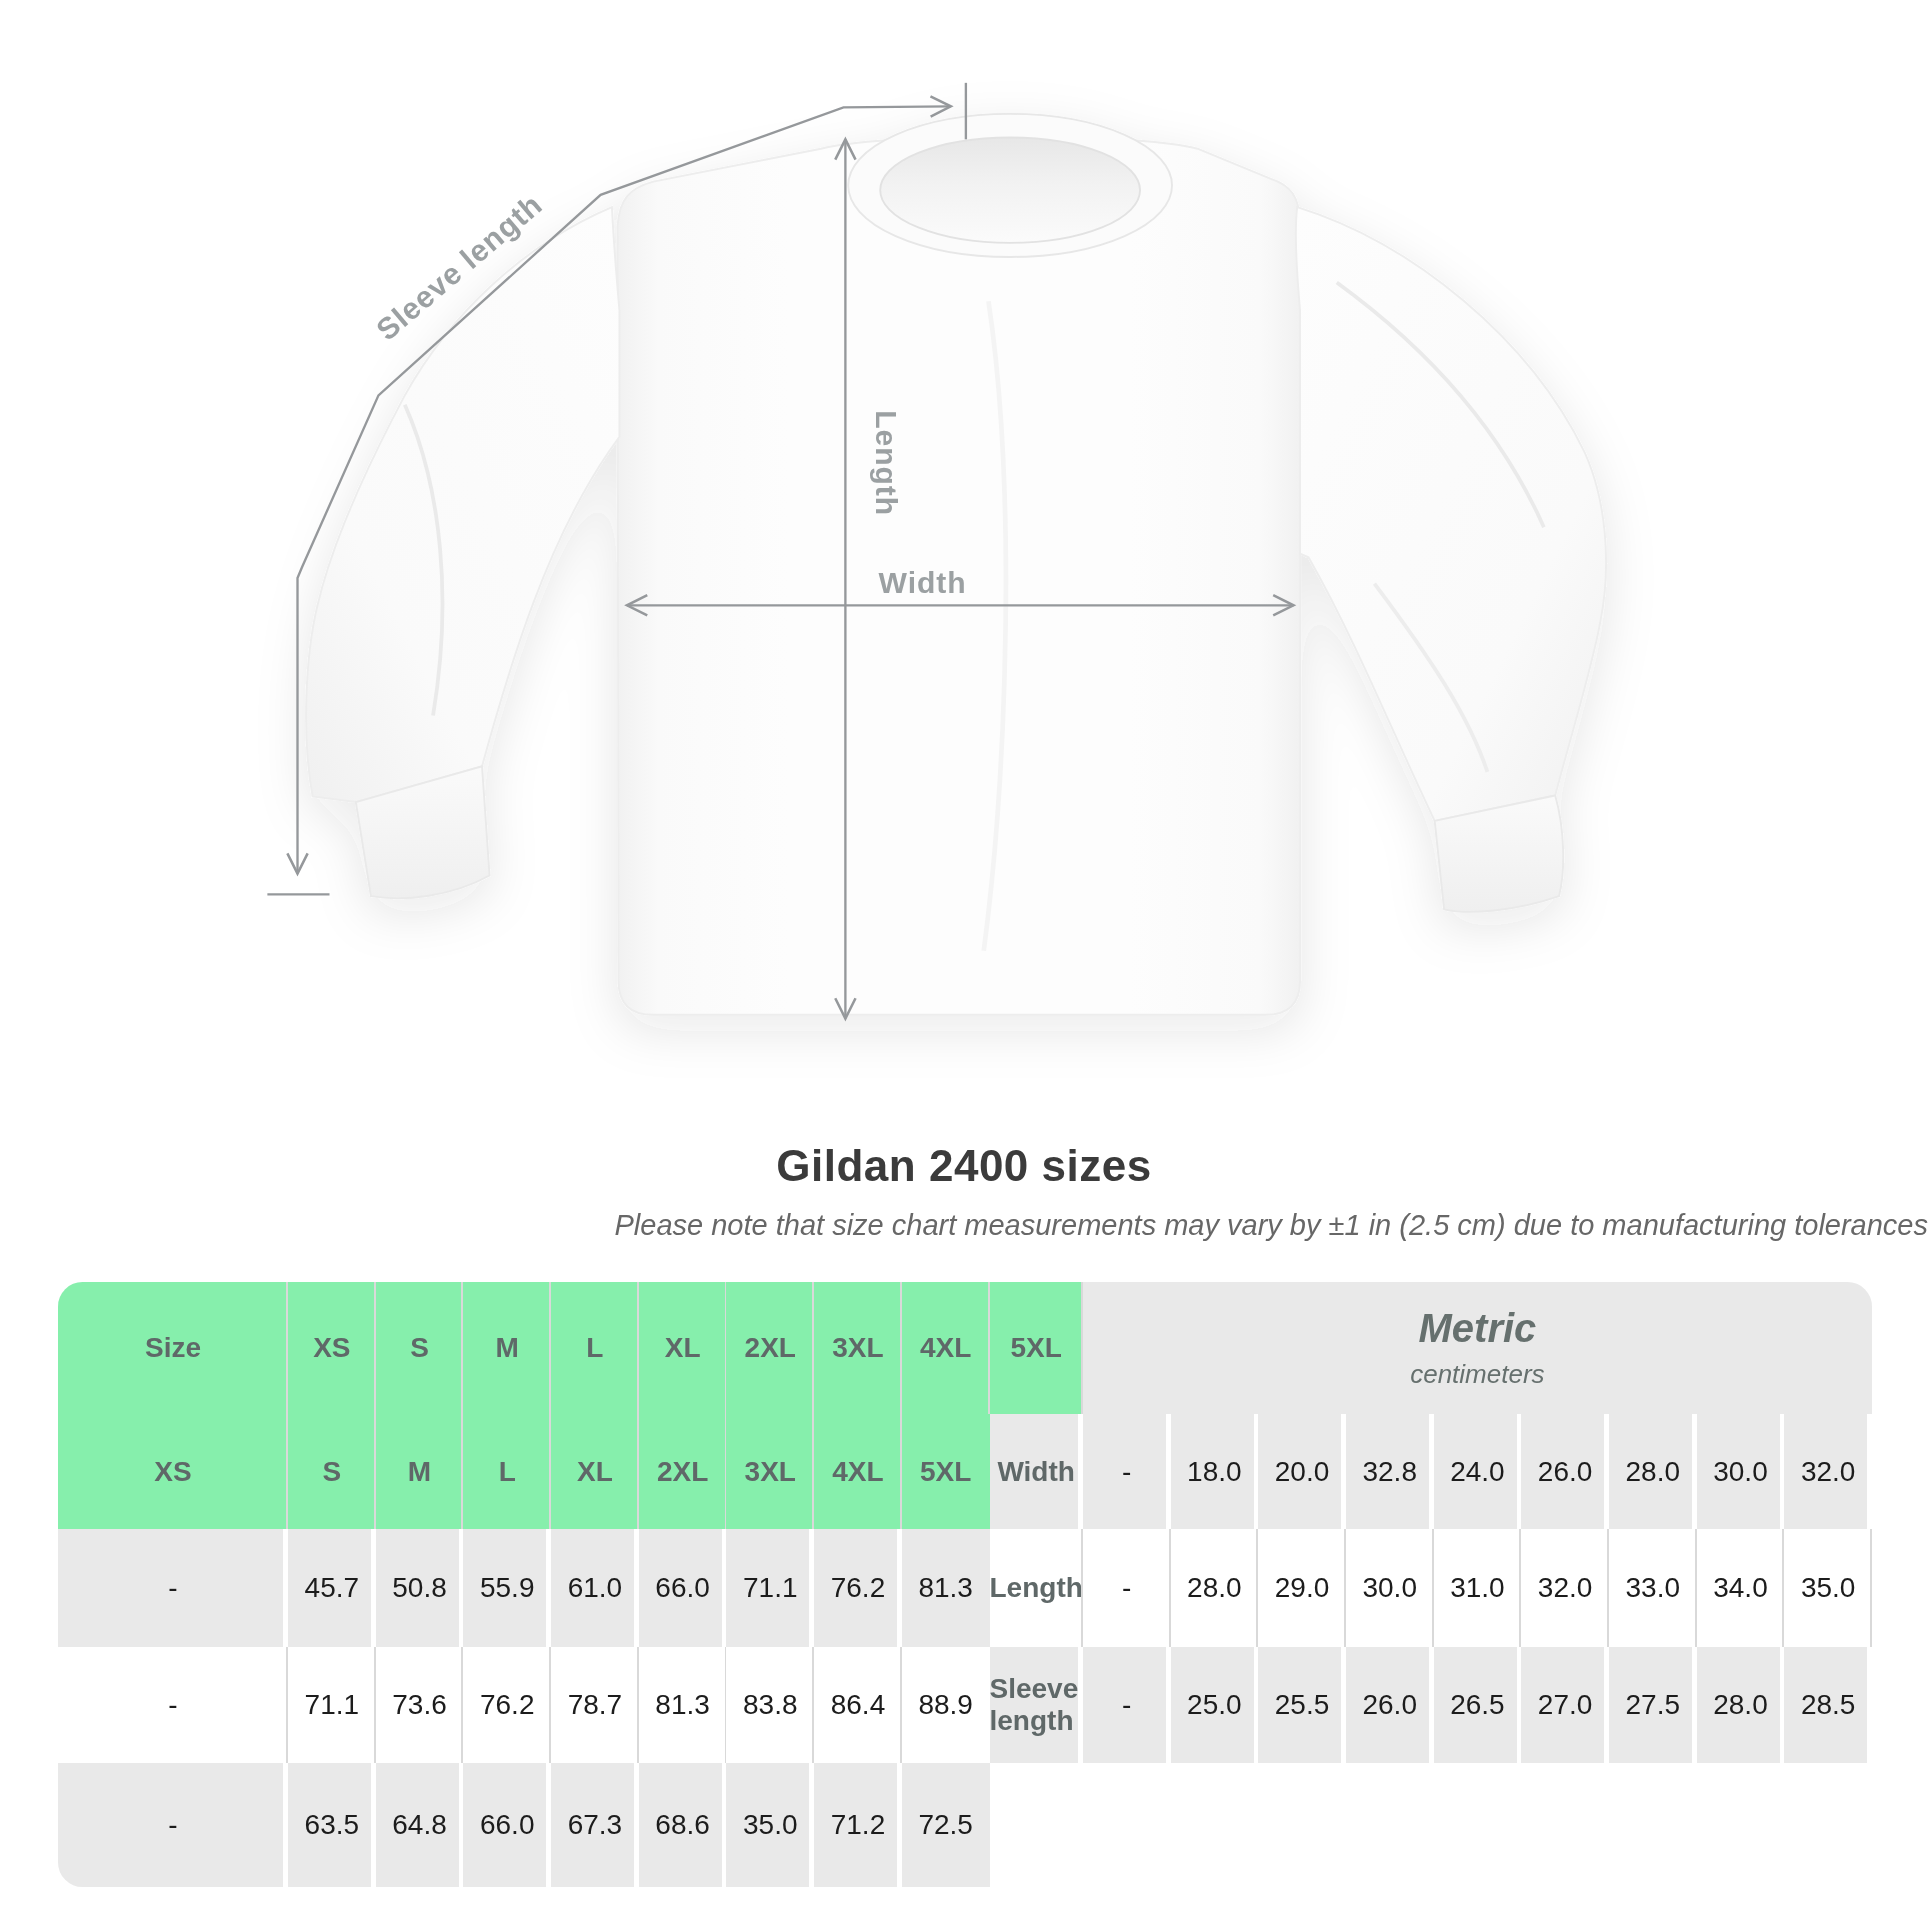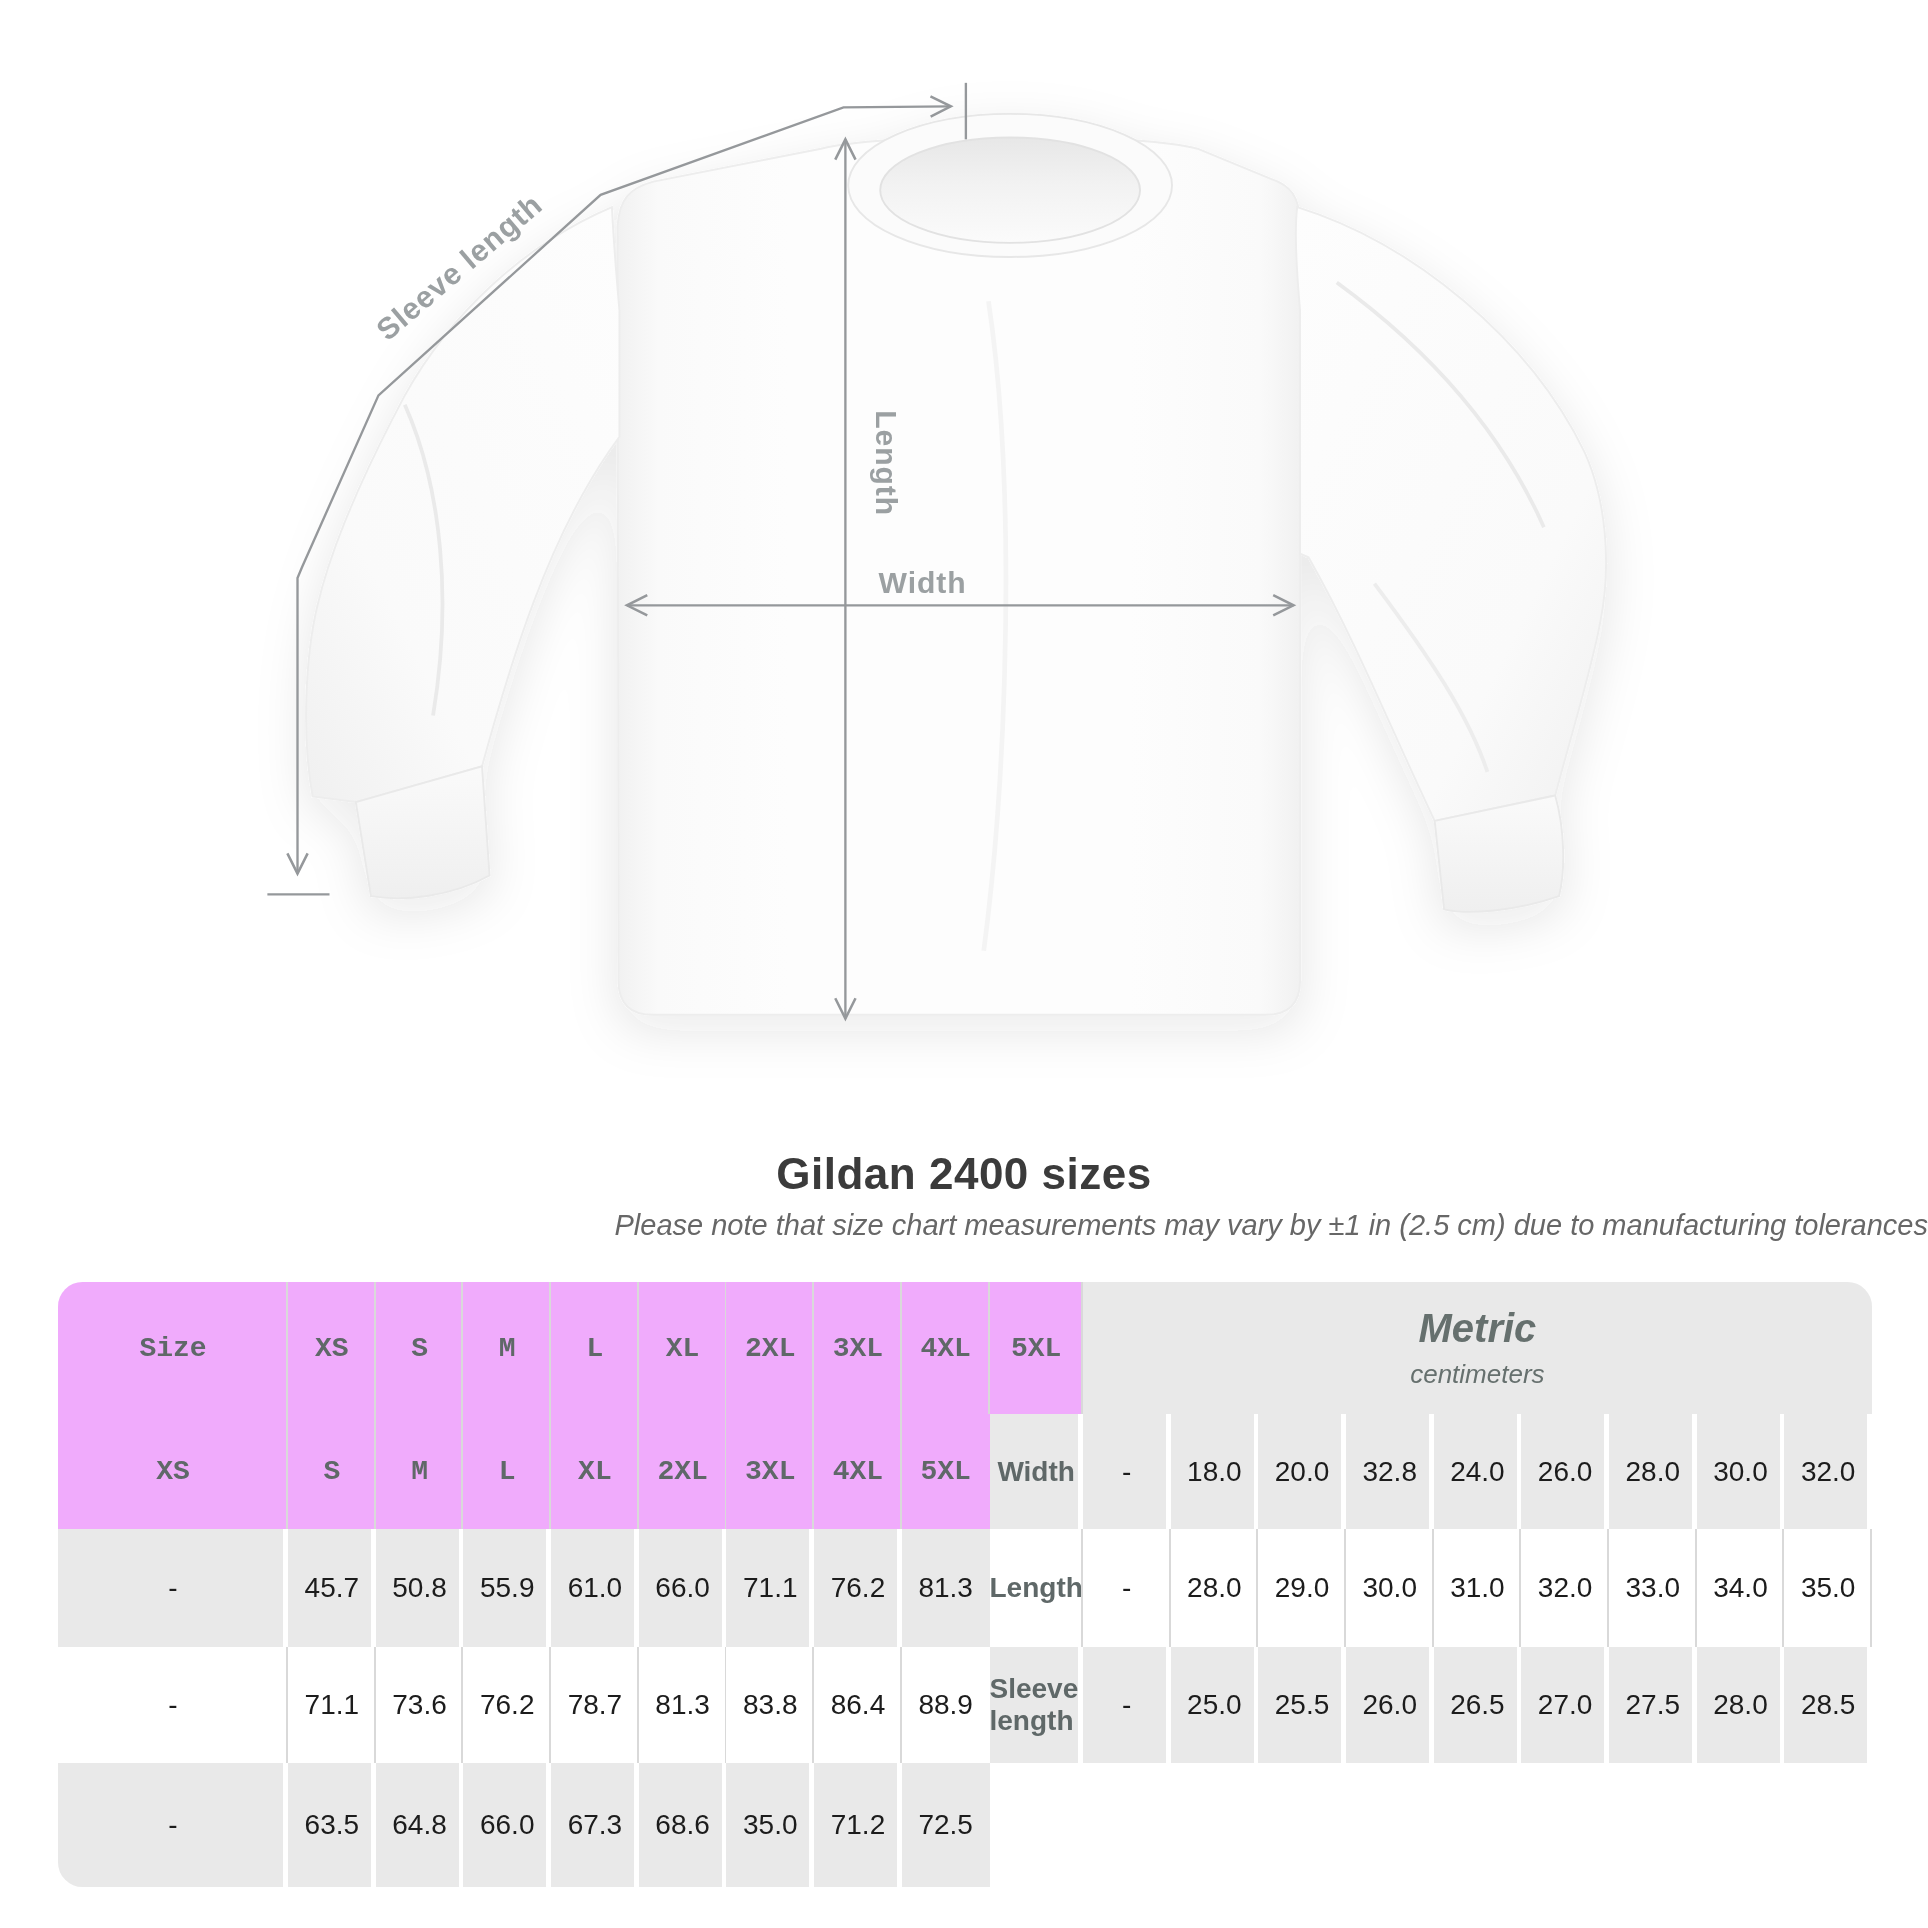--- a/index.html
+++ b/index.html
@@ -9,21 +9,21 @@
   }
   
   .shirt-wrap{position:absolute;left:0;top:0;width:1928px;height:1092px;}
   svg text{font-family:"Liberation Sans", sans-serif;}
   .measure-label{fill:#9ba0a2;font-weight:bold;font-size:32px;letter-spacing:1px;}
   .measure-line{stroke:#95989b;stroke-width:2.5;fill:none;}
   .tick{stroke:#95989b;stroke-width:2.5;}
   
   .page-title{
     position:absolute;left:0;top:1141px;width:1928px;text-align:center;
-    font-size:44px;font-weight:bold;color:#3b3b3b;letter-spacing:0.5px;margin-top:8px;
+    font-size:44px;font-weight:bold;color:#3b3b3b;letter-spacing:0.5px;
   }
   .page-subtitle{
     position:absolute;left:0;top:1209px;width:1928px;text-align:right;
     font-size:29px;font-style:italic;color:#676767;
   }
   
   .size-table{
     position:absolute;left:58px;top:1282px;width:1814px;height:605px;
     display:grid;
     grid-template-columns:230px repeat(18, 1fr);
@@ -32,21 +32,21 @@
   }
   .cell{
     position:relative;display:flex;align-items:center;justify-content:center;
     font-size:28px;color:#1c1c1c;
   }
   .band{background:#e9e9e9;flex-direction:column;gap:9.4px;}
   .band-left{grid-column:1 / span 10;grid-row:1;}
   .band-right{grid-column:11 / span 9;grid-row:1;}
   .band-title{font-size:40px;font-weight:bold;font-style:italic;color:#66706e;}
   .band-sub{font-size:26px;font-style:italic;color:#66706e;margin-top:-1.9px;}
-  .hcell{background:#f0abfc;font-weight:bold;color:#5f6868;font-family:Liberation Mono, monospace;}
+  .hcell{background:#86efac;font-weight:bold;color:#5f6868;}
   .dcell{background:#ffffff;}
   .stripe{background:#e9e9e9;}
   .label-cell{font-weight:bold;color:#5f6868;}
   .sepline::after{
     content:"";position:absolute;top:0;bottom:0;right:0;width:1.9px;background:#d9d9d9;
   }
   .sepgap::after{
     content:"";position:absolute;top:0;bottom:0;right:0;width:4.7px;background:#ffffff;
   }
 </style>

